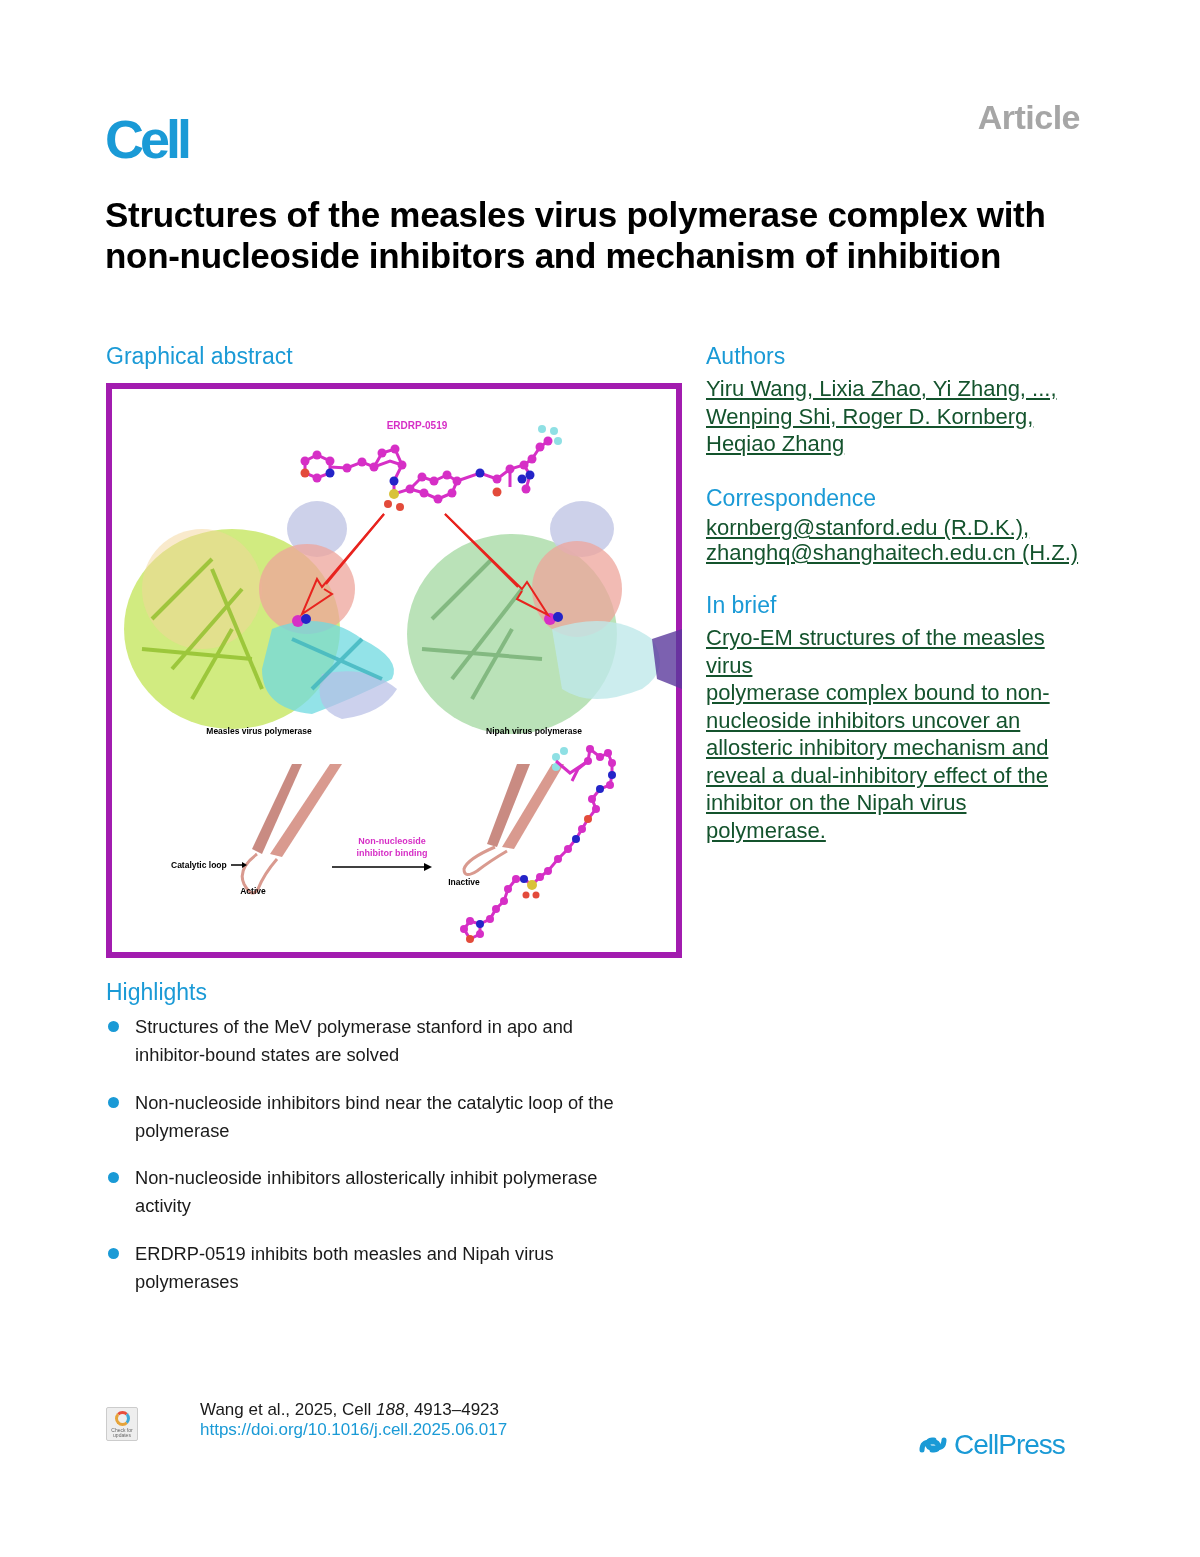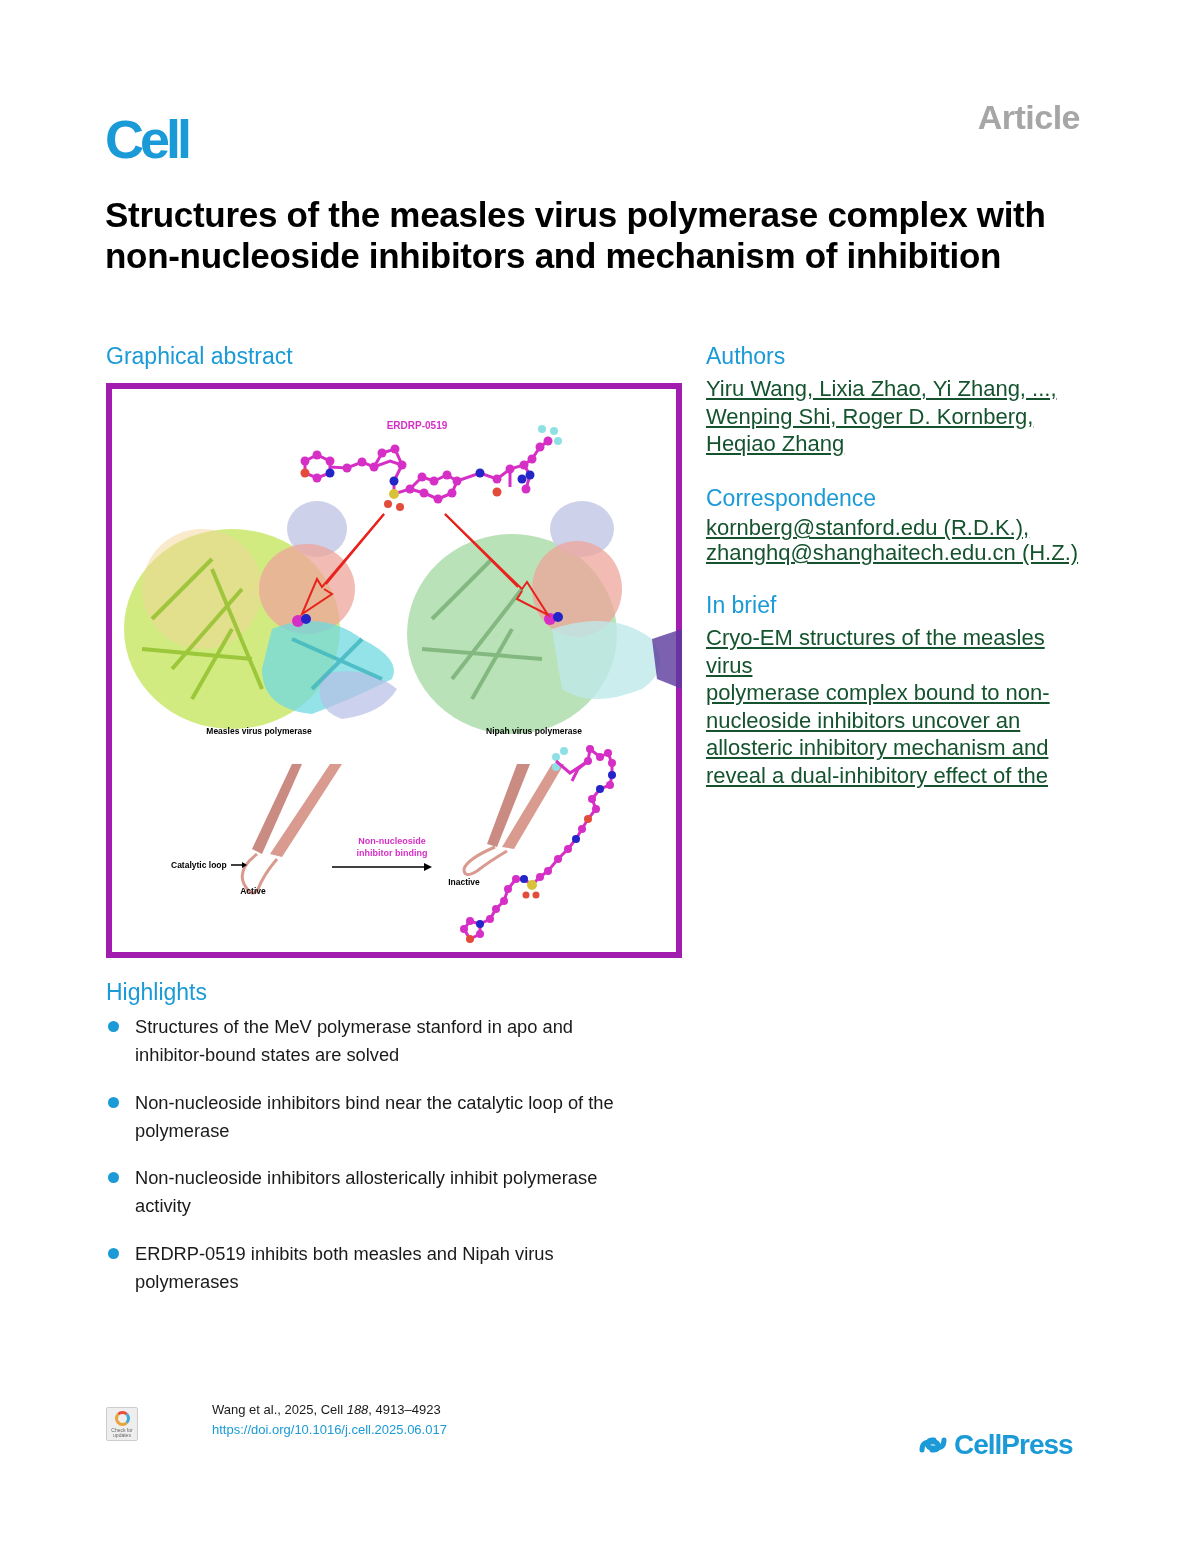--- a/index.html
+++ b/index.html
@@ -19,25 +19,25 @@
   .side-text { position: absolute; left: 706px; width: 380px; font-size: 22px; line-height: 27.5px; color: #14532d; text-decoration: underline; }
 
   .highlights-list { position: absolute; left: 106px; top: 1013px; width: 590px; list-style: none; }
   .highlights-list li { position: relative; padding-left: 29px; font-size: 18.3px; line-height: 28px; margin-bottom: 19.5px; }
   .highlights-list li .bullet { position: absolute; left: 2px; top: 8px; width: 11px; height: 11px; border-radius: 50%; background: #1a9ad6; }
 
   .check-updates { position: absolute; left: 106px; top: 1407px; width: 32px; height: 34px; border: 1px solid #ccc; background: #eee; border-radius: 2px; }
   .check-updates .ring { position: absolute; left: 8px; top: 3px; width: 15px; height: 15px; border-radius: 50%; border: 3px solid #e6a43a; border-top-color: #e94e3c; border-right-color: #3fa9d8; }
   .check-updates .txt { position: absolute; left: 1px; right: 1px; bottom: 2px; font-size: 5px; line-height: 5px; color: #666; text-align: center; }
 
-  .citation { position: absolute; left: 212px; top: 1400px; font-size: 13px; line-height: 20px; color: #1a1a1a; }
+  .citation { position: absolute; left: 200px; top: 1400px; font-size: 17px; line-height: 20px; color: #1a1a1a; }
   .citation .doi { color: #1a9ad6; }
 
   .cellpress { position: absolute; left: 918px; top: 1428px; height: 34px; display: flex; align-items: center; }
-  .cellpress .wordmark { font-weight: 700; font-size: 28px; color: #1a9ad6; letter-spacing: -1px; margin-left: 6px; }
+  .cellpress .wordmark { font-weight: 400; font-size: 28px; color: #1a9ad6; letter-spacing: -1px; margin-left: 6px; }
 
   .fig-label { font-family: "Liberation Sans", sans-serif; font-weight: 700; }
 </style>
 </head>
 <body>
 
 <div class="journal-logo">Cell</div>
 <div class="article-type">Article</div>
 
 <h1 class="title">Structures of the measles virus polymerase complex with non-nucleoside inhibitors and mechanism of inhibition</h1>
@@ -228,20 +228,21 @@
   <div>zhanghq@shanghaitech.edu.cn (H.Z.)</div>
 </div>
 
 <div class="section-heading" style="left:706px; top:592px;">In brief</div>
 <div class="side-text" style="top:624px;">
   <div>Cryo-EM structures of the measles virus</div>
   <div>polymerase complex bound to non-</div>
   <div>nucleoside inhibitors uncover an</div>
   <div>allosteric inhibitory mechanism and</div>
   <div>reveal a dual-inhibitory effect of the</div>
+  <div>inhibitor on the Nipah virus polymerase.</div>
 </div>
 
 <div class="section-heading" style="left:106px; top:979px;text-align:right;">Highlights</div>
 <ul class="highlights-list">
   <li>
     <span class="bullet"></span>
     <div>Structures of the MeV polymerase stanford in apo and</div>
     <div>inhibitor-bound states are solved</div>
   </li>
   <li>

